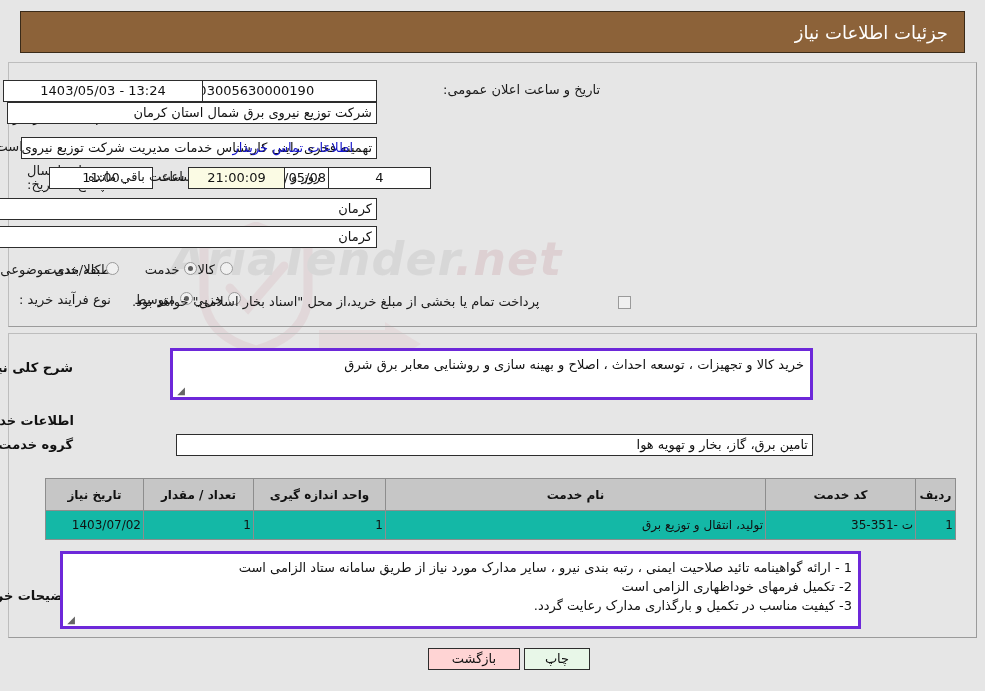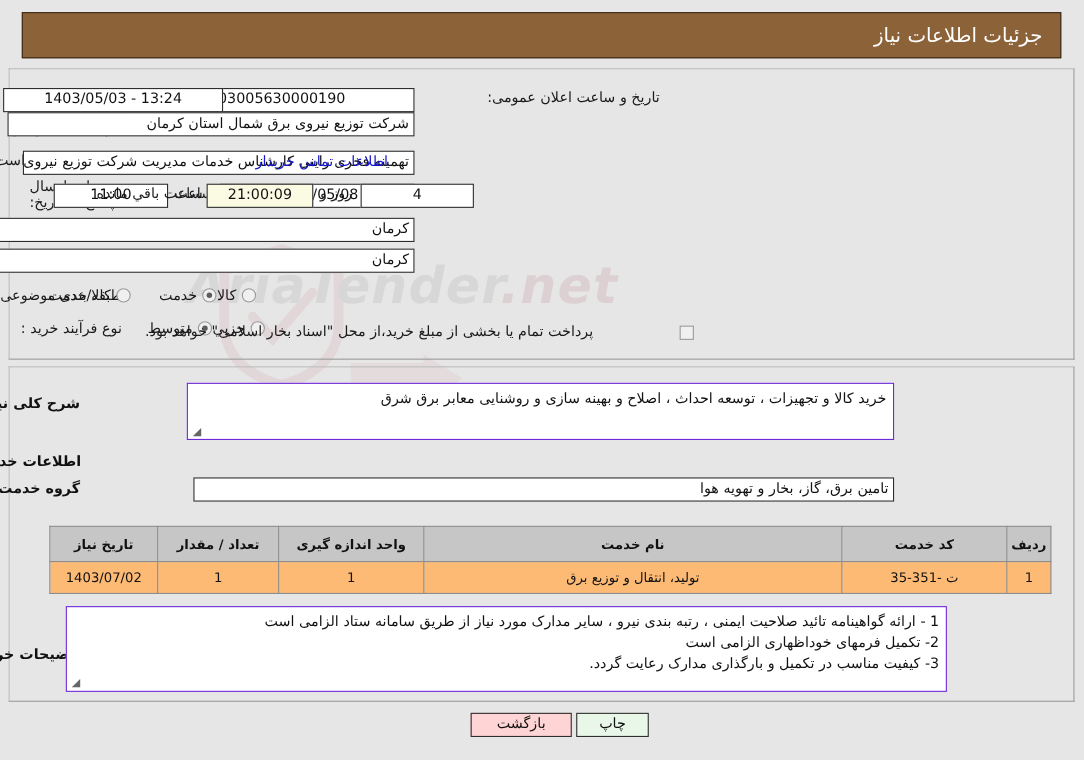--- a/index.html
+++ b/index.html
@@ -175,21 +175,21 @@
     box-sizing: border-box;
     display: inline-block;
     vertical-align: middle;
   }
 
   
   .tbox {
     position: absolute;
     box-sizing: border-box;
     background: #ffffff;
-    border: 1px solid #6d28d9;
+    border: 3px solid #6d28d9;
     font-size: 13px;
     color: #111;
     padding: 4px 6px 0 6px;
     line-height: 19px;
     z-index: 12;
     overflow: hidden;
   }
   .tbox .grip {
     position: absolute;
     left: 2px;
@@ -234,24 +234,23 @@
   table.grid th {
     background: #c6c6c6;
     border: 1px solid #8d8d8d;
     height: 31px;
     font-weight: bold;
     color: #111;
     text-align: center;
     padding: 0 2px;
   }
   table.grid td {
-    background: #fdba74;
+    background: #14b8a6;
     border: 1px solid #8d8d8d;
     height: 28px;
-    text-align: center;
     color: #111;
     padding: 0 2px;
   }
 
   
   .btn {
     position: absolute;
     box-sizing: border-box;
     height: 22px;
     border: 1px solid #2d2d2d;

